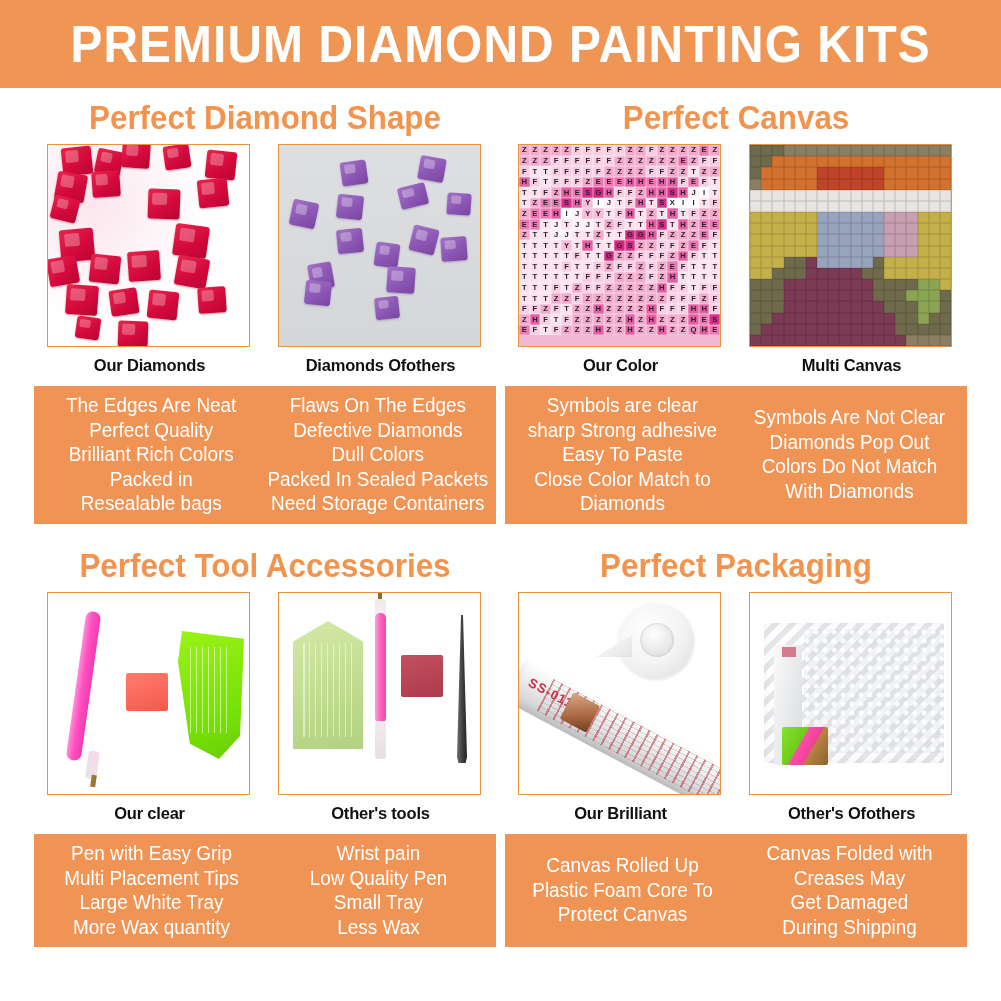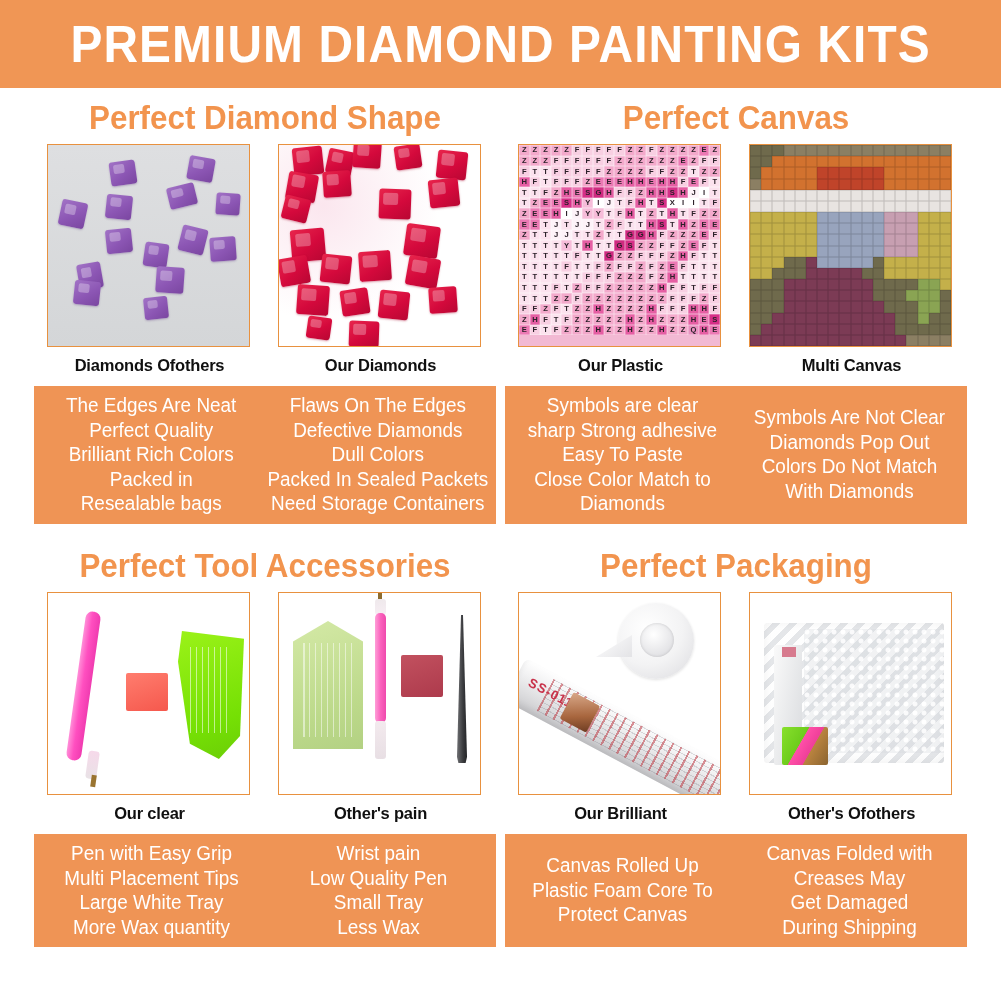--- a/index.html
+++ b/index.html
@@ -343,41 +343,20 @@
 </head>
 <body>
 
 <div class="header-band">
   <div class="header-title">PREMIUM DIAMOND PAINTING KITS</div>
 </div>
 
 <div class="section sec-left sec-row1">
   <div class="section-title">Perfect Diamond Shape</div>
   <div class="thumb-row">
-    <div class="thumb-cell">
-      <div class="thumb-frame">
-        <div class="art-diamonds-others" id="art-d-others">
-            <div class="gem purple" style="left: 62px; top: 16px; width: 26px; height: 24px; transform: rotate(-8deg);"></div>
-            <div class="gem purple" style="left: 140px; top: 12px; width: 26px; height: 24px; transform: rotate(10deg);"></div>
-            <div class="gem purple" style="left: 58px; top: 50px; width: 26px; height: 24px; transform: rotate(6deg);"></div>
-            <div class="gem purple" style="left: 120px; top: 40px; width: 28px; height: 22px; transform: rotate(-14deg);"></div>
-            <div class="gem purple" style="left: 168px; top: 48px; width: 24px; height: 22px; transform: rotate(4deg);"></div>
-            <div class="gem purple" style="left: 12px; top: 56px; width: 26px; height: 26px; transform: rotate(12deg);"></div>
-            <div class="gem purple" style="left: 58px; top: 84px; width: 26px; height: 24px; transform: rotate(-6deg);"></div>
-            <div class="gem purple" style="left: 132px; top: 82px; width: 26px; height: 26px; transform: rotate(14deg);"></div>
-            <div class="gem purple" style="left: 162px; top: 92px; width: 26px; height: 24px; transform: rotate(-4deg);"></div>
-            <div class="gem purple" style="left: 96px; top: 98px; width: 24px; height: 24px; transform: rotate(8deg);"></div>
-            <div class="gem purple" style="left: 30px; top: 118px; width: 24px; height: 26px; transform: rotate(-10deg);"></div>
-            <div class="gem purple" style="left: 26px; top: 136px; width: 26px; height: 24px; transform: rotate(6deg);"></div>
-            <div class="gem purple" style="left: 108px; top: 122px; width: 28px; height: 26px; transform: rotate(4deg);"></div>
-            <div class="gem purple" style="left: 96px; top: 152px; width: 24px; height: 22px; transform: rotate(-6deg);"></div>
-          </div>
-      </div>
-      <div class="thumb-caption">Diamonds Ofothers</div>
-    </div>
     <div class="thumb-cell">
       <div class="thumb-frame">
         <div class="art-diamonds-ours" id="art-d-ours">
             <div class="gem red" style="left: 14px; top: 2px; width: 30px; height: 28px; transform: rotate(-6deg);"></div>
             <div class="gem red" style="left: 48px; top: 5px; width: 26px; height: 25px; transform: rotate(12deg);"></div>
             <div class="gem red" style="left: 74px; top: -3px; width: 28px; height: 26px; transform: rotate(4deg);"></div>
             <div class="gem red" style="left: 116px; top: 0px; width: 26px; height: 24px; transform: rotate(-8deg);"></div>
             <div class="gem red" style="left: 158px; top: 6px; width: 30px; height: 28px; transform: rotate(6deg);"></div>
             <div class="gem red" style="left: 8px; top: 28px; width: 30px; height: 28px; transform: rotate(10deg);"></div>
             <div class="gem red" style="left: 44px; top: 26px; width: 28px; height: 26px; transform: rotate(-4deg);"></div>
@@ -393,20 +372,41 @@
             <div class="gem red" style="left: 18px; top: 140px; width: 32px; height: 30px; transform: rotate(4deg);"></div>
             <div class="gem red" style="left: 62px; top: 144px; width: 28px; height: 26px; transform: rotate(-8deg);"></div>
             <div class="gem red" style="left: 100px; top: 146px; width: 30px; height: 28px; transform: rotate(6deg);"></div>
             <div class="gem red" style="left: 150px; top: 142px; width: 28px; height: 26px; transform: rotate(-4deg);"></div>
             <div class="gem red" style="left: 70px; top: 176px; width: 30px; height: 26px; transform: rotate(2deg);"></div>
             <div class="gem red" style="left: 28px; top: 172px; width: 24px; height: 22px; transform: rotate(8deg);"></div>
           </div>
       </div>
       <div class="thumb-caption">Our Diamonds</div>
     </div>
+    <div class="thumb-cell">
+      <div class="thumb-frame">
+        <div class="art-diamonds-others" id="art-d-others">
+            <div class="gem purple" style="left: 62px; top: 16px; width: 26px; height: 24px; transform: rotate(-8deg);"></div>
+            <div class="gem purple" style="left: 140px; top: 12px; width: 26px; height: 24px; transform: rotate(10deg);"></div>
+            <div class="gem purple" style="left: 58px; top: 50px; width: 26px; height: 24px; transform: rotate(6deg);"></div>
+            <div class="gem purple" style="left: 120px; top: 40px; width: 28px; height: 22px; transform: rotate(-14deg);"></div>
+            <div class="gem purple" style="left: 168px; top: 48px; width: 24px; height: 22px; transform: rotate(4deg);"></div>
+            <div class="gem purple" style="left: 12px; top: 56px; width: 26px; height: 26px; transform: rotate(12deg);"></div>
+            <div class="gem purple" style="left: 58px; top: 84px; width: 26px; height: 24px; transform: rotate(-6deg);"></div>
+            <div class="gem purple" style="left: 132px; top: 82px; width: 26px; height: 26px; transform: rotate(14deg);"></div>
+            <div class="gem purple" style="left: 162px; top: 92px; width: 26px; height: 24px; transform: rotate(-4deg);"></div>
+            <div class="gem purple" style="left: 96px; top: 98px; width: 24px; height: 24px; transform: rotate(8deg);"></div>
+            <div class="gem purple" style="left: 30px; top: 118px; width: 24px; height: 26px; transform: rotate(-10deg);"></div>
+            <div class="gem purple" style="left: 26px; top: 136px; width: 26px; height: 24px; transform: rotate(6deg);"></div>
+            <div class="gem purple" style="left: 108px; top: 122px; width: 28px; height: 26px; transform: rotate(4deg);"></div>
+            <div class="gem purple" style="left: 96px; top: 152px; width: 24px; height: 22px; transform: rotate(-6deg);"></div>
+          </div>
+      </div>
+      <div class="thumb-caption">Diamonds Ofothers</div>
+    </div>
   </div>
   <div class="text-panel panel-tall">
     <div class="panel-col">
         <span class="ln">The Edges Are Neat</span>
         <span class="ln">Perfect Quality</span>
         <span class="ln">Brilliant Rich Colors</span>
         <span class="ln">Packed in</span>
         <span class="ln">Resealable bags</span>
       </div>
     <div class="panel-col">
@@ -762,21 +762,21 @@
             <div class="cell" style="background: rgb(243, 169, 203);">Z</div>
             <div class="cell" style="background: rgb(243, 169, 203);">Z</div>
             <div class="cell" style="background: rgb(229, 94, 163);">H</div>
             <div class="cell" style="background: rgb(243, 169, 203);">Z</div>
             <div class="cell" style="background: rgb(243, 169, 203);">Z</div>
             <div class="cell" style="background: rgb(232, 145, 192);">Q</div>
             <div class="cell" style="background: rgb(229, 94, 163);">H</div>
             <div class="cell" style="background: rgb(236, 121, 180);">E</div>
           </div>
       </div>
-      <div class="thumb-caption">Our Plastic</div>
+      <div class="thumb-caption">Our Color</div>
     </div>
     <div class="thumb-cell">
       <div class="thumb-frame">
         <div class="art-canvas-others" id="art-c-others">
             <div class="mcell" style="background: rgb(111, 106, 76);"></div>
             <div class="mcell" style="background: rgb(111, 106, 76);"></div>
             <div class="mcell" style="background: rgb(111, 106, 76);"></div>
             <div class="mcell" style="background: rgb(139, 127, 99);"></div>
             <div class="mcell" style="background: rgb(139, 127, 99);"></div>
             <div class="mcell" style="background: rgb(139, 127, 99);"></div>
@@ -1140,21 +1140,21 @@
         <div class="art-tools">
           <div class="tray-other"></div>
           <div class="pen-other-nib"></div>
           <div class="pen-other-top"></div>
           <div class="pen-other"></div>
           <div class="pen-other-bot"></div>
           <div class="wax-other"></div>
           <div class="tweezer"></div>
         </div>
       </div>
-      <div class="thumb-caption">Other's pain</div>
+      <div class="thumb-caption">Other's tools</div>
     </div>
   </div>
   <div class="text-panel panel-short">
     <div class="panel-col vcenter">
         <span class="ln">Pen with Easy Grip</span>
         <span class="ln">Multi Placement Tips</span>
         <span class="ln">Large White Tray</span>
         <span class="ln">More Wax quantity</span>
       </div>
     <div class="panel-col vcenter">

